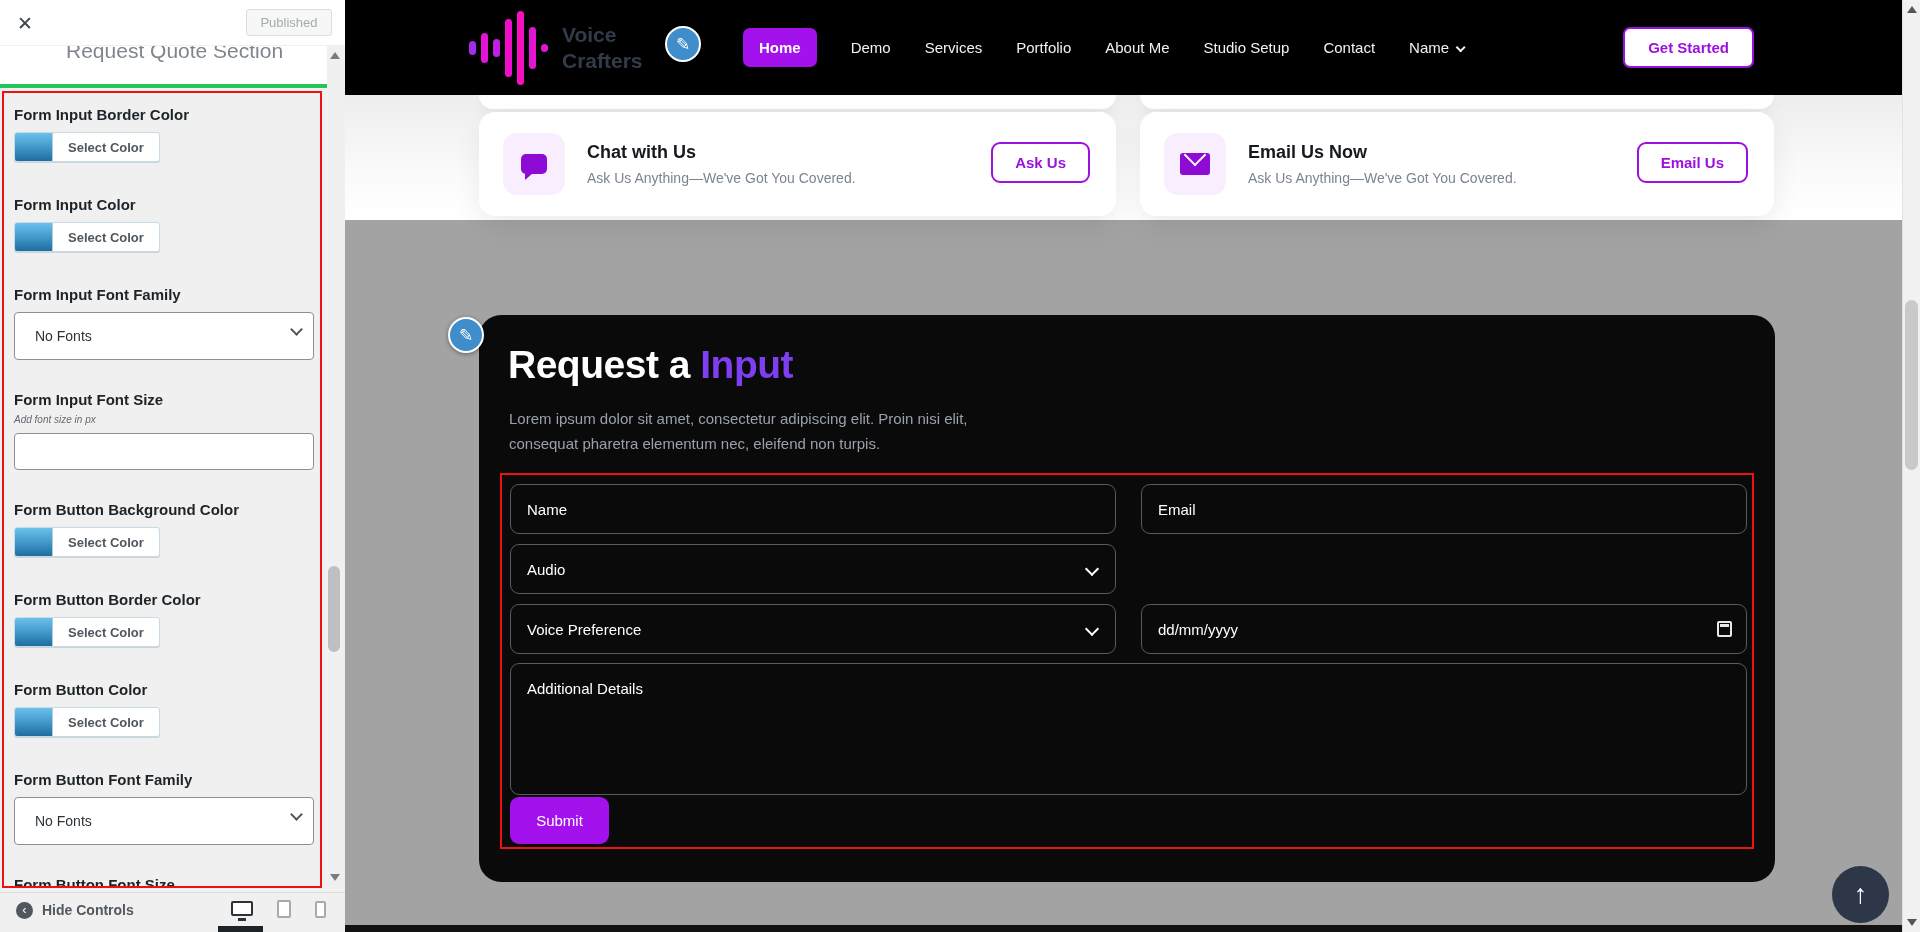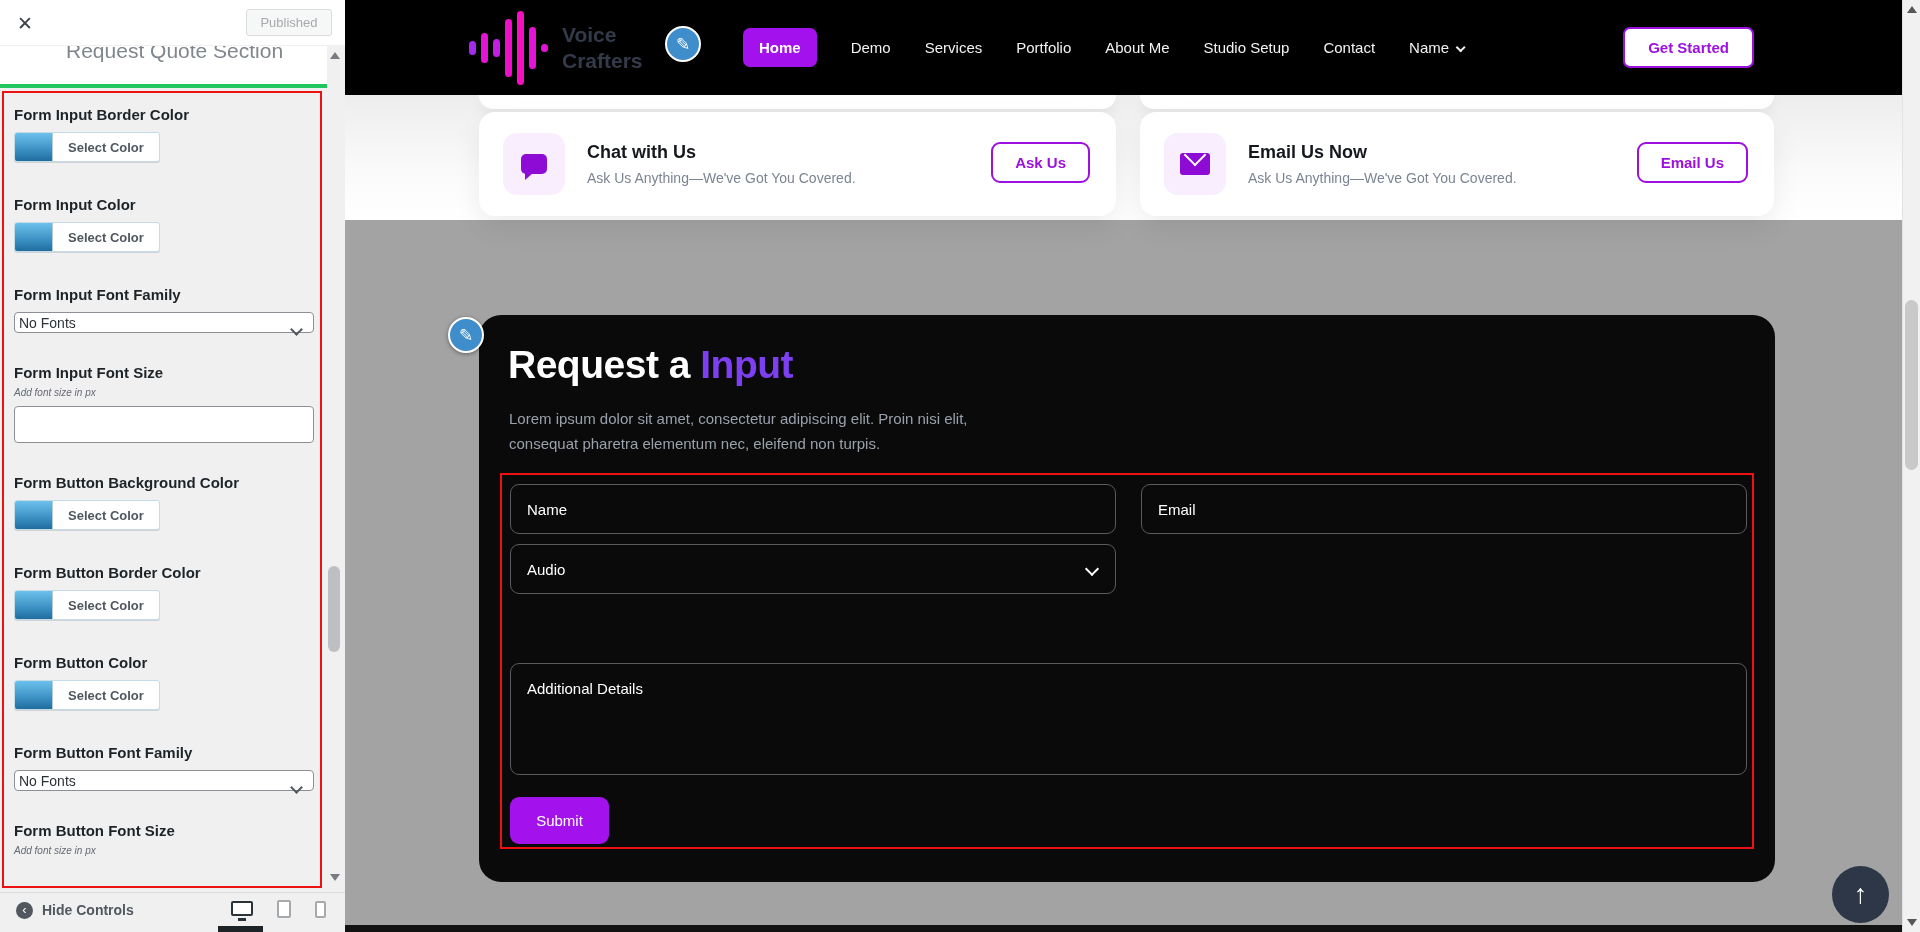--- a/index.html
+++ b/index.html
@@ -11,21 +11,21 @@
   .close-btn { position:absolute; left:8px; top:6px; width:34px; height:34px; display:flex; align-items:center; justify-content:center; font-size:19px; color:#3c434a; cursor:pointer; }
   .publish-btn { position:absolute; right:13px; top:9px; width:86px; height:27px; background:#f6f7f7; border:1px solid #dcdcde; border-radius:3px; color:#a7aaad; font-size:13px; display:flex; align-items:center; justify-content:center; }
   .title-bar { position:absolute; left:0; top:46px; width:327px; height:42px; background:#fff; border-bottom:4px solid #22c55e; overflow:hidden; }
   .section-title { position:absolute; left:66px; top:-7px; font-size:21px; color:#80868d; white-space:nowrap; font-weight:400; }
   .controls-wrap { position:absolute; left:2px; top:91px; width:320px; height:797px; border:2px solid #ee1111; background:#f0f0f1; padding:13px 10px 0 10px; overflow:hidden; }
   .ctl-group { margin-bottom:31px; }
   .ctl-label { font-size:15px; font-weight:700; color:#1d2327; margin-bottom:9px; }
   .color-btn { display:inline-flex; height:30px; border:1px solid #c5dbe7; border-radius:3px; background:#fff; box-shadow:0 1px 0 #cfd3d6; overflow:hidden; cursor:pointer; }
   .color-swatch { width:38px; height:100%; background:linear-gradient(180deg,#6cc0ec 0%,#3f95c6 55%,#1f6d9f 100%); border-right:1px solid #b6cdd9; }
   .color-btn-label { display:flex; align-items:center; padding:0 15px; font-size:13px; font-weight:700; color:#50575e; }
-  .ctl-select { position:relative; width:300px; height:21px; background:#fff; border:1px solid #8c8f94; border-radius:4px; display:flex; align-items:center; padding:0 4px; font-size:14px; color:#2c3338; cursor:pointer; }
+  .ctl-select { position:relative; width:300px; height:48px; background:#fff; border:1px solid #8c8f94; border-radius:4px; display:flex; align-items:center; padding:0 20px; font-size:14px; color:#2c3338; cursor:pointer; }
   .ctl-select::after { content:""; position:absolute; right:12px; top:12px; width:7px; height:7px; border-right:2px solid #50575e; border-bottom:2px solid #50575e; transform:rotate(45deg); }
   .ctl-desc { font-size:10px; font-style:italic; color:#646970; margin:-3px 0 8px 0; }
   .ctl-input { width:300px; height:37px; background:#fff; border:1px solid #8c8f94; border-radius:4px; font-size:14px; padding:0 10px; color:#2c3338; }
   .side-scroll-up { position:absolute; left:330px; top:52px; width:0; height:0; border-left:5px solid transparent; border-right:5px solid transparent; border-bottom:7px solid #787c82; }
   .side-scroll-down { position:absolute; left:330px; top:874px; width:0; height:0; border-left:5px solid transparent; border-right:5px solid transparent; border-top:7px solid #787c82; }
   .side-thumb { position:absolute; left:328px; top:566px; width:12px; height:86px; background:#bdbfc3; border-radius:6px; }
   .cust-bottombar { position:absolute; left:0; bottom:0; width:345px; height:40px; background:#f0f0f1; border-top:1px solid #dcdcde; }
   .collapse-circle { position:absolute; left:16px; top:9px; width:17px; height:17px; background:#50575e; border-radius:50%; color:#fff; font-size:13px; line-height:15px; text-align:center; cursor:pointer; }
   .hide-controls-label { position:absolute; left:42px; top:9px; font-size:14px; font-weight:700; color:#50575e; cursor:pointer; }
   .dev-desktop { position:absolute; left:231px; top:8px; width:22px; height:15px; border:2px solid #2c3338; border-radius:2px; background:#fff; cursor:pointer; }
@@ -71,21 +71,21 @@
   .quote-heading .accent { color:#7e3ff2; }
   .quote-desc { position:absolute; left:30px; top:92px; width:530px; font-size:15px; line-height:1.65; color:#9aa1ab; }
   .form-box { position:absolute; left:21px; top:158px; width:1254px; height:376px; border:2px solid #ee1111; }
   .f-row { position:absolute; display:flex; gap:25px; left:8px; }
   .f-field { width:606px; height:50px; background:#0a0a0a; border:1px solid #5a5a5f; border-radius:9px; color:#fff; font-size:15px; padding:0 16px; display:flex; align-items:center; position:relative; }
   input.f-field::placeholder, textarea.f-area::placeholder { color:#fff; opacity:1; }
   input.f-field { font-family:"Liberation Sans",sans-serif; }
   .f-select::after { content:""; position:absolute; right:18px; top:19px; width:8px; height:8px; border-right:2px solid #fff; border-bottom:2px solid #fff; transform:rotate(45deg); }
   .cal-icon { position:absolute; right:14px; top:16px; width:15px; height:16px; border:2px solid #e8e8e8; border-radius:2px; }
   .cal-icon::before { content:""; position:absolute; left:1px; top:1px; right:1px; height:3px; background:#e8e8e8; }
-  .f-area { position:absolute; left:8px; top:188px; width:1237px; height:112px; background:#0a0a0a; border:1px solid #5a5a5f; border-radius:9px; color:#fff; font-size:15px; padding:16px; resize:none; font-family:"Liberation Sans",sans-serif; }
+  .f-area { position:absolute; left:8px; top:188px; width:1237px; height:132px; background:#0a0a0a; border:1px solid #5a5a5f; border-radius:9px; color:#fff; font-size:15px; padding:16px; resize:none; font-family:"Liberation Sans",sans-serif; }
   .submit-btn { position:absolute; left:8px; top:322px; width:99px; height:47px; background:#a312ec; border:none; border-radius:9px; color:#fff; font-size:15px; font-weight:500; cursor:pointer; }
 
   .scroll-top { position:absolute; left:1487px; top:866px; width:57px; height:57px; background:#2d3748; border-radius:50%; color:#fff; font-size:27px; font-weight:700; display:flex; align-items:center; justify-content:center; cursor:pointer; }
   .footer-strip { position:absolute; left:0; bottom:0; width:1557px; height:7px; background:#121212; }
 
   
   .win-scrollbar { position:absolute; right:0; top:0; width:18px; height:932px; background:#f1f1f1; border-left:1px solid #e2e2e2; }
   .ws-up { position:absolute; left:4px; top:6px; width:0; height:0; border-left:5px solid transparent; border-right:5px solid transparent; border-bottom:7px solid #565656; }
   .ws-down { position:absolute; left:4px; bottom:6px; width:0; height:0; border-left:5px solid transparent; border-right:5px solid transparent; border-top:7px solid #565656; }
   .ws-thumb { position:absolute; left:2px; top:300px; width:13px; height:170px; background:#c9c9c9; border-radius:7px; }
@@ -252,20 +252,29 @@
     <div class="form-box">
       <div class="f-row" style="top:9px;">
         <input class="f-field" placeholder="Name" style="">
         <input class="f-field" placeholder="Email" style="">
       </div>
       <div class="f-row" style="top:69px;">
         <div class="f-field f-select">
             <span>Audio</span>
           </div>
       </div>
+      <div class="f-row" style="top:129px;">
+        <div class="f-field f-select">
+            <span>Voice Preference</span>
+          </div>
+        <div class="f-field">
+          <span>dd/mm/yyyy</span>
+          <span class="cal-icon"></span>
+        </div>
+      </div>
       <textarea class="f-area" placeholder="Additional Details" style=""></textarea>
       <button class="submit-btn">Submit</button>
     </div>
   </div>
 
   <div class="scroll-top">
       <span>↑</span>
     </div>
   <div class="footer-strip"></div>
 </div>

